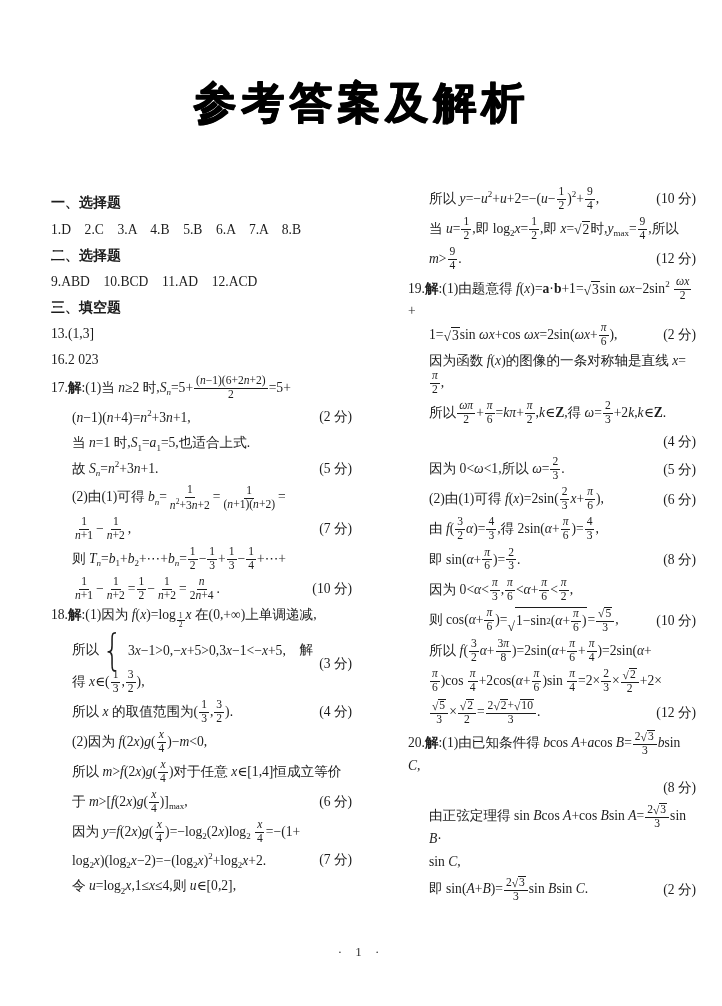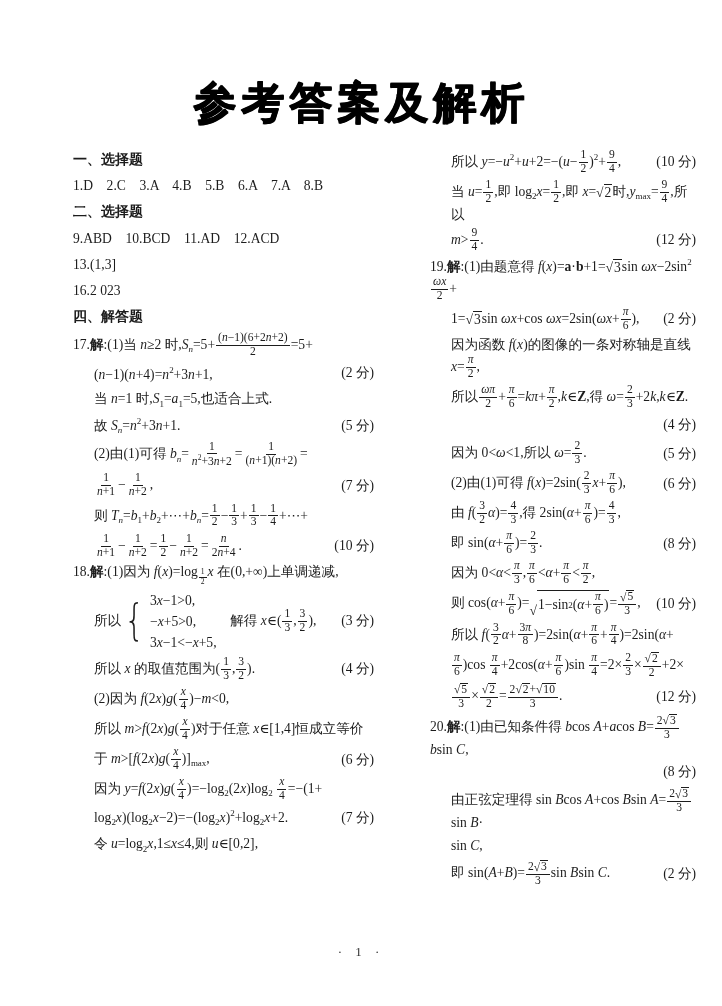--- a/index.html
+++ b/index.html
@@ -11,22 +11,22 @@
   }
   .page{position:relative;width:722px;height:1006px;overflow:hidden;background:#fff;}
   .title{
     position:absolute;top:74px;left:0;right:0;margin:0;
     text-align:center;font-size:43px;font-weight:900;
     font-family:"Liberation Sans","DejaVu Sans",sans-serif;
     letter-spacing:5px;color:#000;
     text-shadow:1px 0 0 currentColor,0 1px 0 currentColor,1px 1px 0 currentColor;
   }
   .cols{
-    position:absolute;top:147px;left:73px;right:26px;height:796px;
-    display:flex;align-items:flex-start;gap:20px;
+    position:absolute;top:147px;left:51px;right:26px;height:796px;
+    display:flex;align-items:center;gap:20px;
   }
   .col{overflow:hidden;}
   .col.left{width:301px;flex:0 0 301px;}
   .col.right{flex:1 1 auto;}
   .divider{border-left:1px dashed #868686;margin:0 6px 0 9px;}
   
   .ln{display:flex;justify-content:space-between;align-items:center;
       padding:1.6px 0;min-height:23px;}
   .ln.ind{padding-left:21px;}
   .ln.hd{font-weight:700;font-family:"Liberation Sans","DejaVu Sans",sans-serif;font-size:14px;}
@@ -39,21 +39,21 @@
   .fr{display:inline-flex;flex-direction:column;align-items:center;
       vertical-align:middle;margin:0 1px;font-size:.85em;line-height:1.12;text-align:center;}
   .fr .nu{border-bottom:1px solid #1c1c1c;padding:0 2px;}
   .fr .de{padding:0 2px;}
   .sq{display:inline-flex;align-items:stretch;vertical-align:middle;}
   .sq .rd{align-self:flex-end;line-height:1.05;}
   .sq .ov{border-top:1px solid #1c1c1c;padding:0 1px;display:inline-flex;align-items:center;}
   .cs{display:inline-flex;align-items:center;vertical-align:middle;}
   .cs .cbr{font-size:3.1em;font-weight:300;line-height:.85;margin-right:2px;
            font-family:"DejaVu Sans",sans-serif;transform:scaleX(.75);}
-  .cs .crows{display:inline-flex;flex-direction:column;text-align:left;line-height:1.55;}
+  .cs .crows{display:inline-flex;flex-direction:row;text-align:left;line-height:1.55;}
   .footer{
     position:absolute;left:0;right:0;bottom:46px;text-align:center;
     font-size:13px;letter-spacing:5px;color:#333;
   }
 </style>
 </head>
 <body>
 
 <div class="page">
   <h1 class="title">参考答案及解析</h1>
@@ -64,28 +64,28 @@
         </div>
         <div class="ln">
           <span class="lc">1.D　2.C　3.A　4.B　5.B　6.A　7.A　8.B</span>
         </div>
         <div class="ln hd">
           <span class="lc">二、选择题</span>
         </div>
         <div class="ln">
           <span class="lc">9.ABD　10.BCD　11.AD　12.ACD</span>
         </div>
+        <div class="ln hd">
+          <span class="lc">三、填空题</span>
+        </div>
         <div class="ln">
           <span class="lc">13.(1,3]</span>
         </div>
         <div class="ln">
           <span class="lc">16.2 023</span>
-        </div>
-        <div class="ln hd">
-          <span class="lc">四、解答题</span>
         </div>
         <div class="ln">
           <span class="lc">17.<b>解</b>:(1)当 <span class="v">n</span>≥2 时,<span class="v">S</span><sub><span class="v">n</span></sub>=5+<span class="fr">
               <span class="nu">(<span class="v">n</span>−1)(6+2<span class="v">n</span>+2)</span>
               <span class="de">2</span>
             </span>=5+</span>
         </div>
         <div class="ln ind">
           <span class="lc">(<span class="v">n</span>−1)(<span class="v">n</span>+4)=<span class="v">n</span><sup>2</sup>+3<span class="v">n</span>+1,</span>
           <span class="sc">(2 分)</span>

